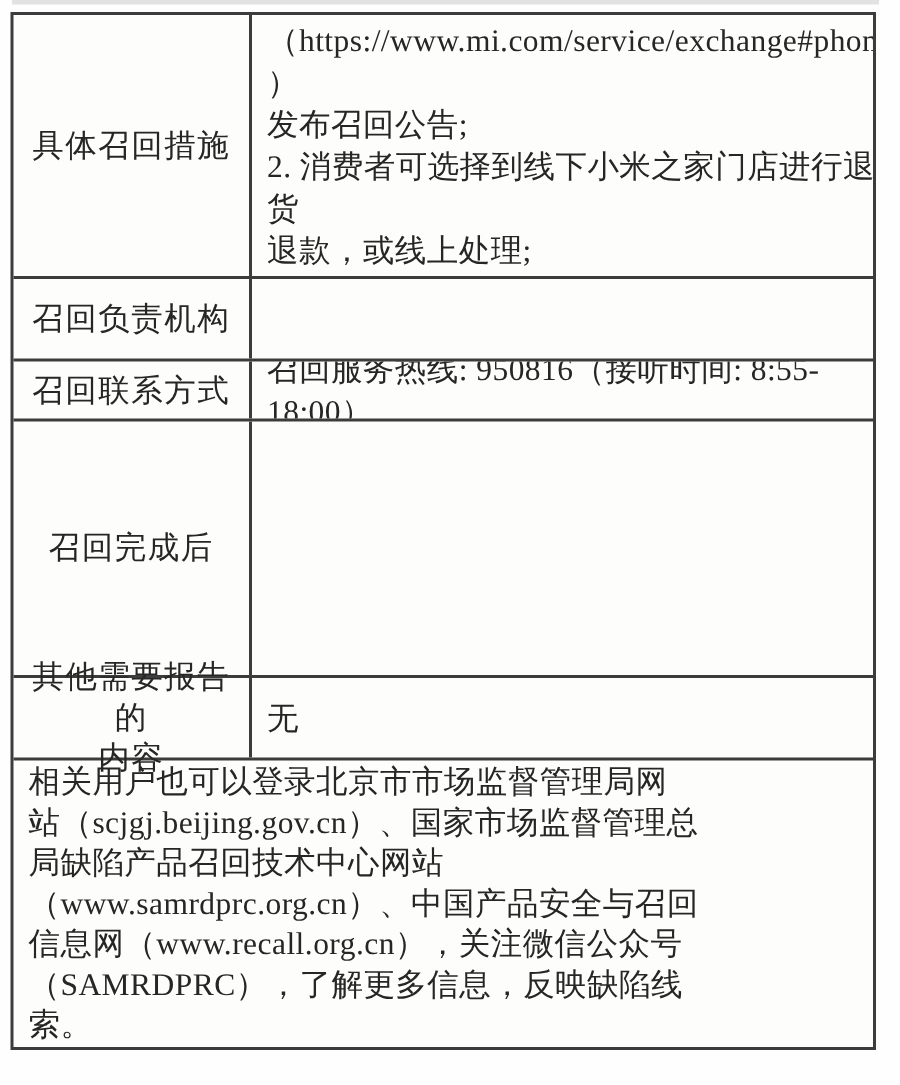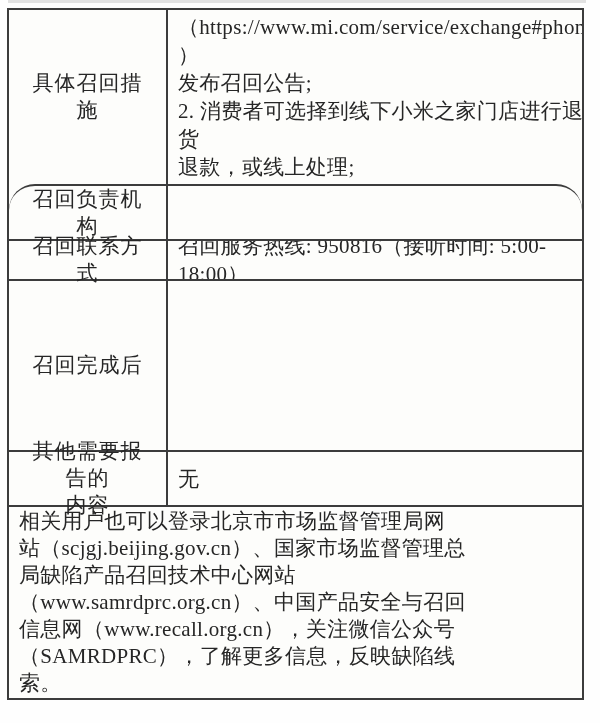--- a/index.html
+++ b/index.html
@@ -37,36 +37,36 @@
     border-right: 2px solid #3c3c3c;
     display: flex;
     align-items: center;
     justify-content: center;
     text-align: center;
     font-size: 21px;
     line-height: 27px;
     color: #262626;
     white-space: pre-line;
     letter-spacing: 1px;
-    padding: 2px 16px;
+    padding: 2px 3px;
   }
   .cell-content {
     flex: 1 1 auto;
     display: flex;
     align-items: center;
     font-size: 21px;
     line-height: 28px;
     color: #262626;
     white-space: pre-line;
     padding: 2px 6px 2px 10px;
     letter-spacing: 0.3px;
     overflow: hidden;
   }
   .r1 { height: 174px; }
-  .r2 { height: 55px; border-radius: 26px; }
+  .r2 { height: 55px; }
   .r3 { height: 40px; }
   .r4 { height: 171px; }
   .r5 { height: 55px; }
   .r6 { height: 193px; }
   .r6 .cell-content { line-height: 27px; }
 </style>
 </head>
 <body>
 
 <div class="page">
@@ -83,21 +83,21 @@
 退款，或线上处理;
 3. 将缺陷产品进行无害化处理。</div>
     </div>
 
     <div class="row r2">
       <div class="cell-label">召回负责机构</div>
     </div>
 
     <div class="row r3">
       <div class="cell-label">召回联系方式</div>
-      <div class="cell-content">召回服务热线: 950816（接听时间: 5:00-18:00）</div>
+      <div class="cell-content">召回服务热线: 950816（接听时间: 8:55-18:00）</div>
     </div>
 
     <div class="row r4">
       <div class="cell-label">召回完成后</div>
     </div>
 
     <div class="row r5">
       <div class="cell-label">其他需要报告的
 内容</div>
       <div class="cell-content">无</div>

